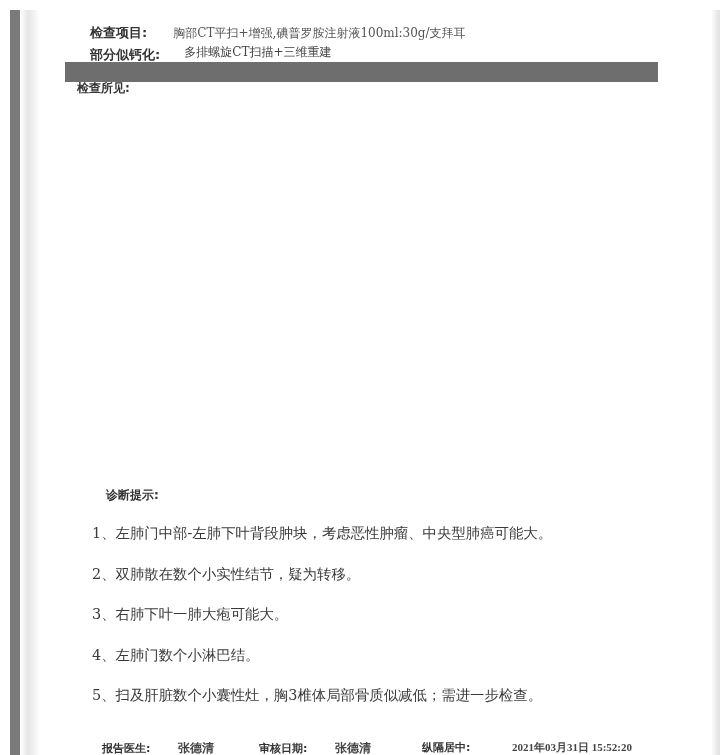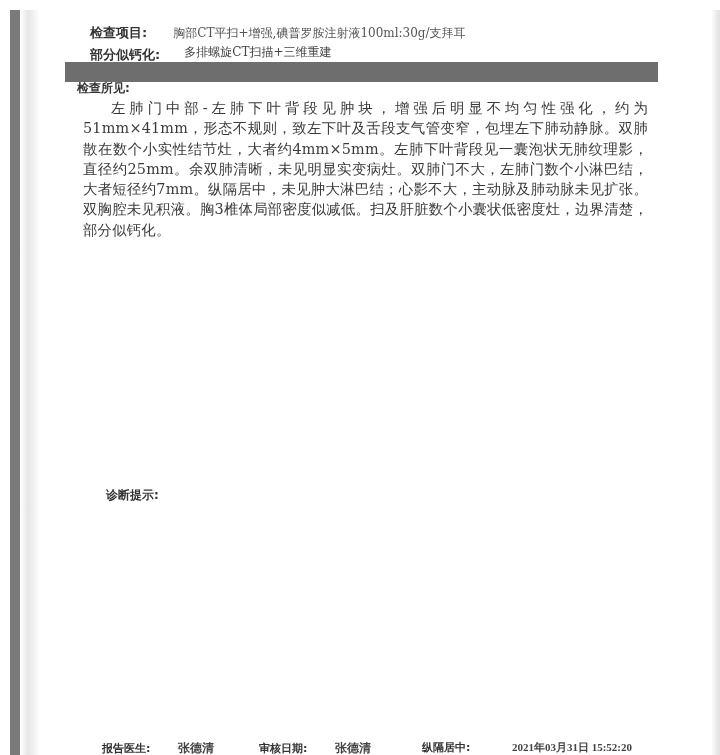--- a/index.html
+++ b/index.html
@@ -104,23 +104,29 @@
   </div>
 
   <div class="row-method">
     <span class="label">部分似钙化:</span>
     <span class="val">多排螺旋CT扫描+三维重建</span>
   </div>
 
   <div class="hr-top"></div>
 
   <div class="findings-title label">检查所见:</div>
-  <p class="findings-body">左肺门中部-左肺下叶背段见肿块，增强后明显不均匀性强化，约为51mm×41mm，形态不规则，致左下叶及舌段支气管变窄，包埋左下肺动静脉。双肺散在数个小实性结节灶，大者约4mm×5mm。左肺下叶背段见一囊泡状无肺纹理影，直径约25mm。余双肺清晰，未见明显实变病灶。双肺门不大，左肺门数个小淋巴结，大者短径约7mm。纵隔居中，未见肿大淋巴结；心影不大，主动脉及肺动脉未见扩张。双胸腔未见积液。胸3椎体局部密度似减低。扫及肝脏数个小囊状低密度灶，边界清楚，部分似钙化。</p>
 
   <div class="diag-title label">诊断提示:</div>
+  <ul class="diag-list">
+    <li>1、左肺门中部-左肺下叶背段肿块，考虑恶性肿瘤、中央型肺癌可能大。</li>
+    <li>2、双肺散在数个小实性结节，疑为转移。</li>
+    <li>3、右肺下叶一肺大疱可能大。</li>
+    <li>4、左肺门数个小淋巴结。</li>
+    <li>5、扫及肝脏数个小囊性灶，胸3椎体局部骨质似减低；需进一步检查。</li>
+  </ul>
 
   <div class="footer">
     <div class="group" style="left:0;">
       <span class="label">报告医生:</span>
       <span class="val">张德清</span>
     </div>
     <div class="group" style="left:157px;">
       <span class="label">审核日期:</span>
       <span class="val">张德清</span>
     </div>

